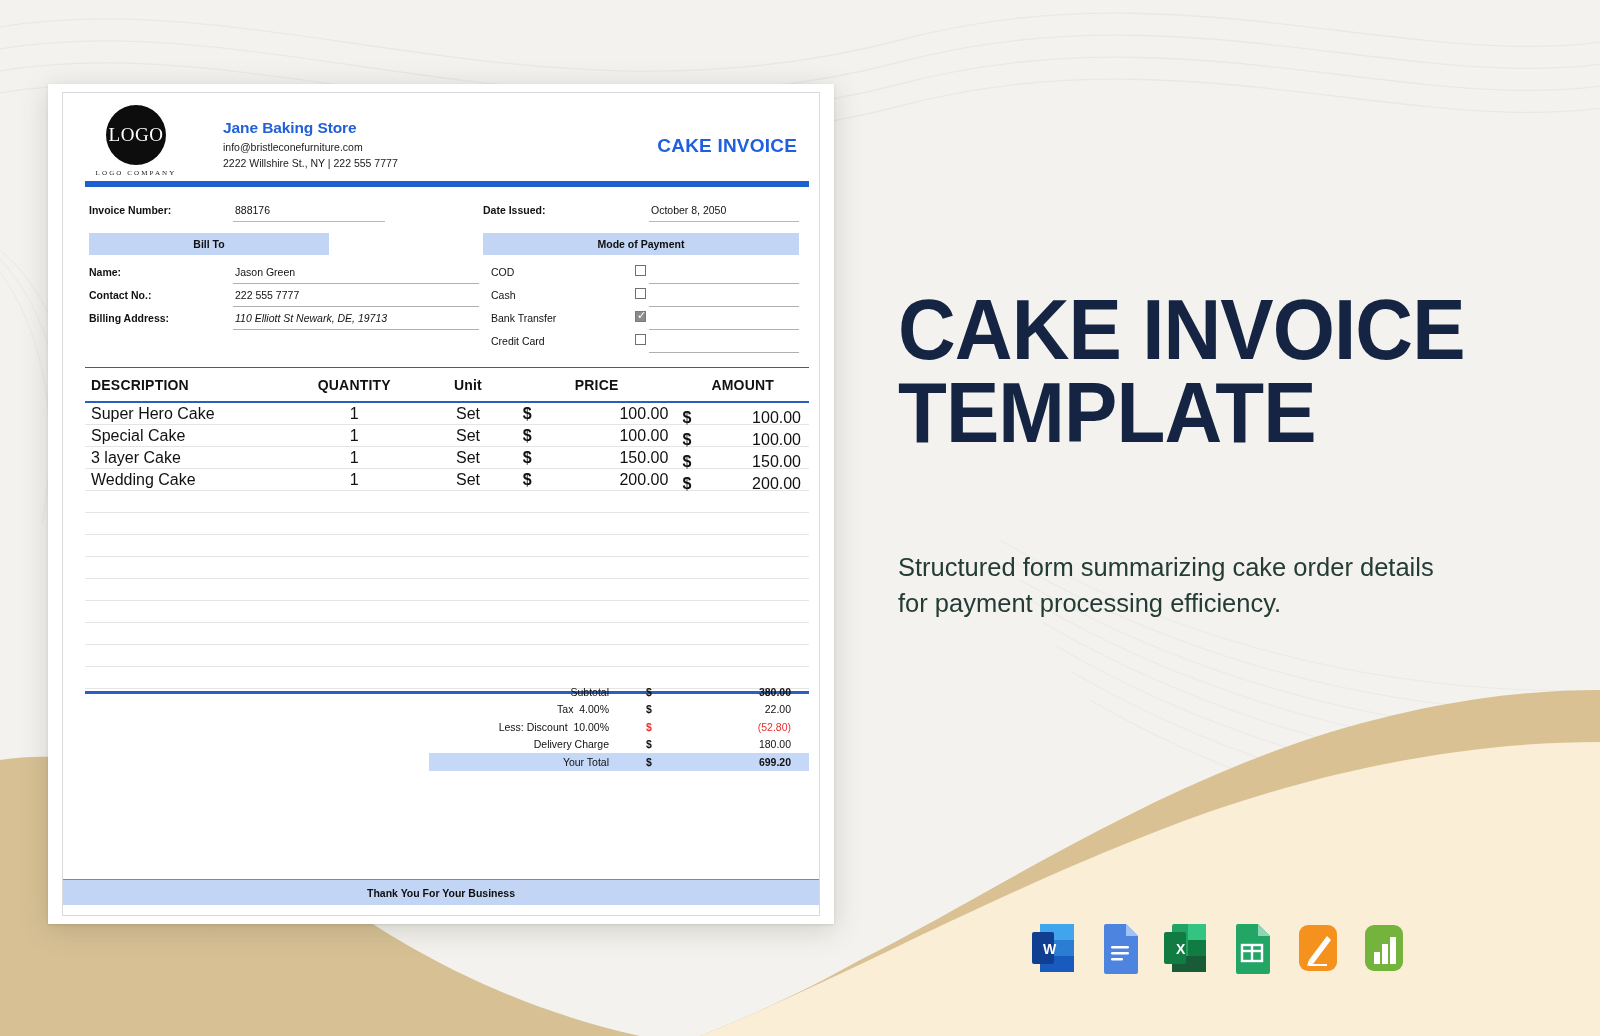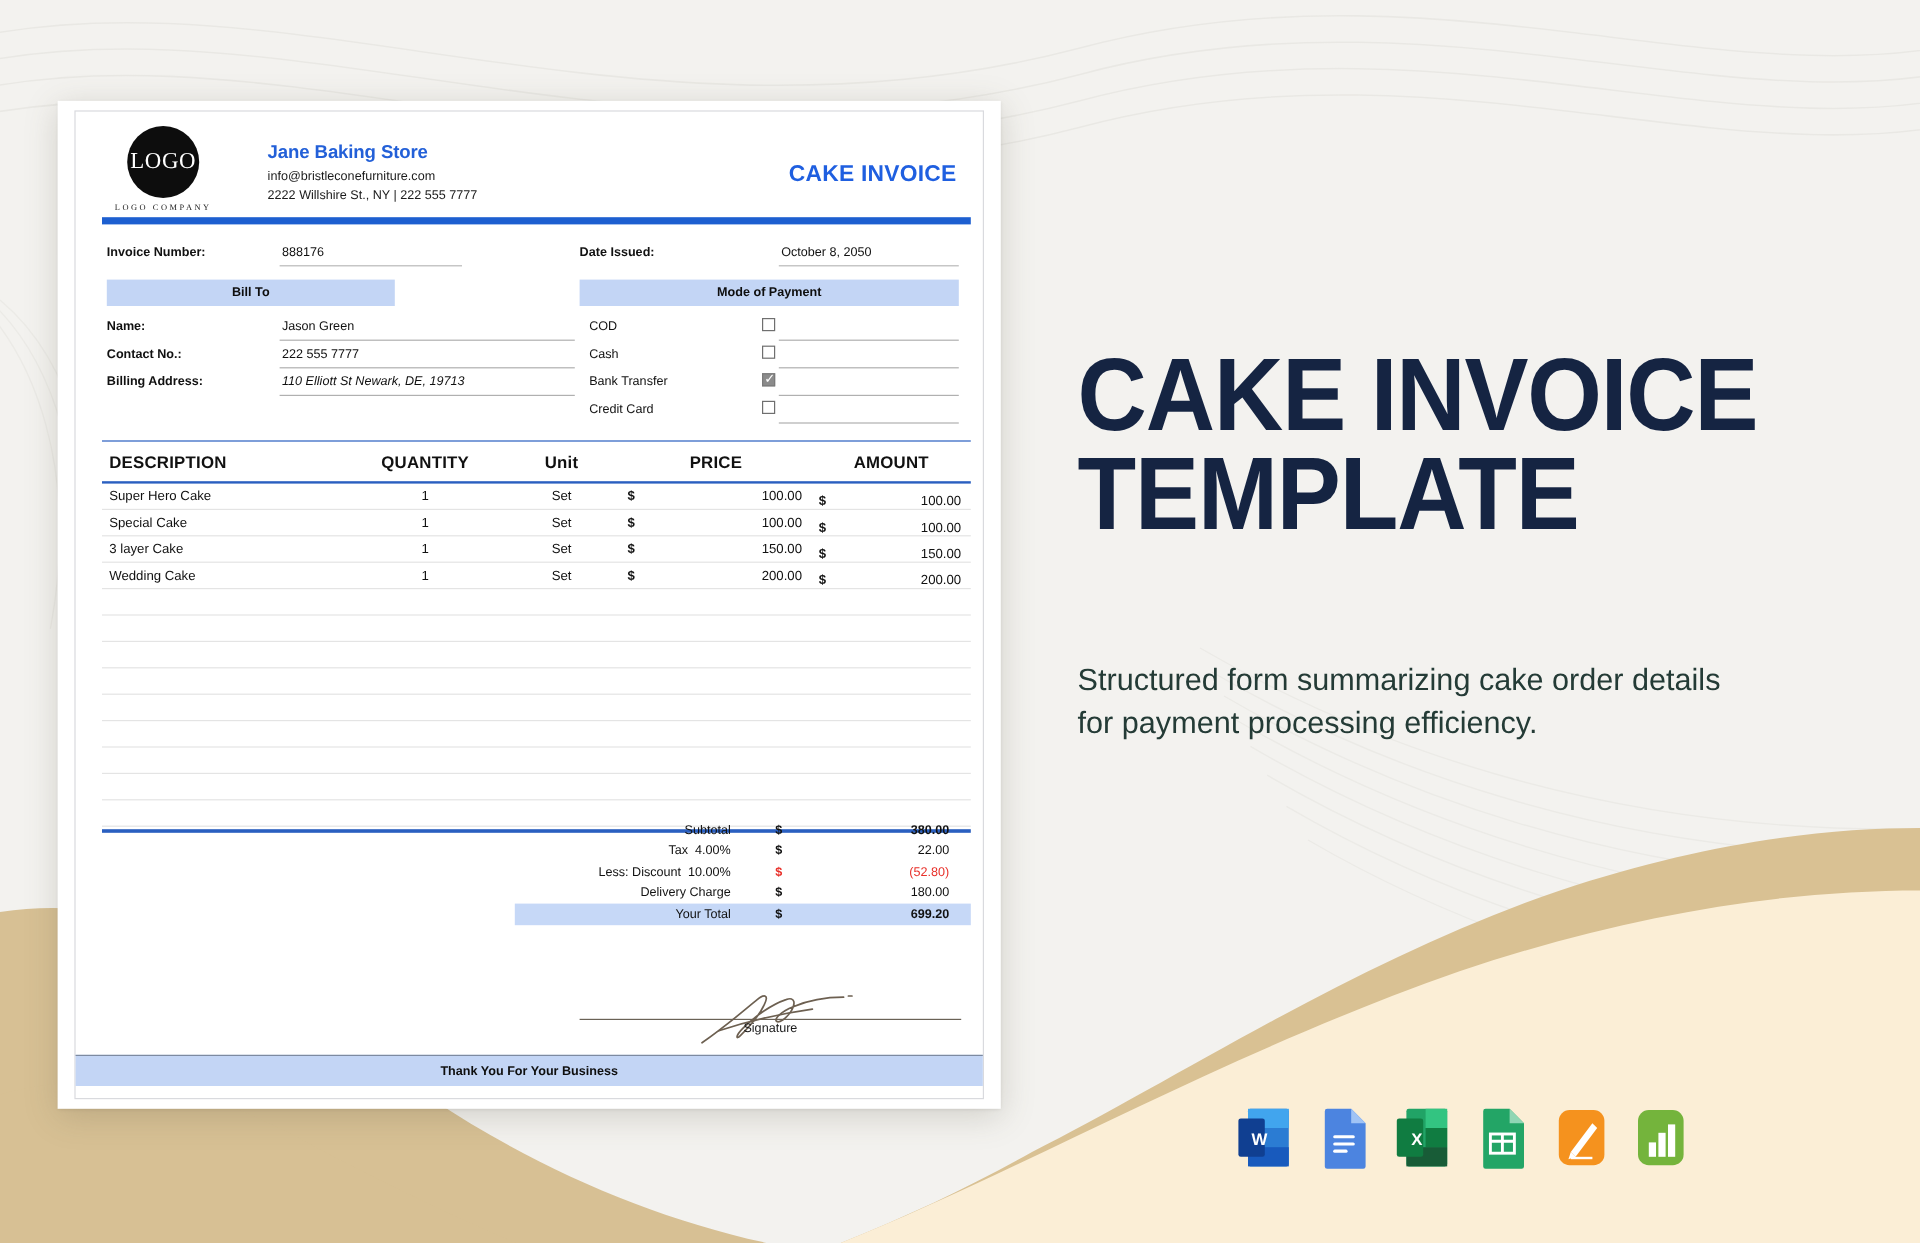--- a/index.html
+++ b/index.html
@@ -100,21 +100,21 @@
   .c-desc  { width: 205px; padding-left: 6px; }
   .c-qty   { width: 130px; text-align: center; }
   .c-unit  { width: 98px;  text-align: center; }
   .c-price { width: 160px; position: relative; }
   .c-amt   { width: 133px; position: relative; }
   .tbl-head .c-price { text-align: center; }
   .tbl-head .c-amt   { text-align: center; }
 
   .row {
     display: flex; height: 22px; align-items: center;
-    border-bottom: 1px solid #e4e4e4; font-size: 11px;
+    border-bottom: 1px solid #e4e4e4; font-size: 16px;
   }
   .row .c-price .cur, .row .c-amt .cur {
     position: absolute; left: 6px; top: 50%; transform: translateY(-50%); font-weight: bold;
   }
   .row .c-price .num { display: block; text-align: right; padding-right: 8px; }
   .row .c-amt  .num  { display: block; text-align: right; padding-right: 8px; }
   .row .c-amt { transform: translateY(4px); }
   .row.blank { height: 22px; }
   .tbl-foot-rule { height: 3px; background: #2a5fc0; margin-top: 2px; }
 
@@ -405,31 +405,20 @@
           <div class="tcur">$</div>
           <div class="tamt">180.00</div>
         </div>
         <div class="trow grand bold">
           <div class="tlabel">Your Total</div>
           <div class="tcur">$</div>
           <div class="tamt">699.20</div>
         </div>
       </div>
 
-  <div class="sig-wrap">
-    <div class="sig-line"></div>
-    <svg class="sig-mark" width="150" height="56" viewBox="0 0 150 56">
-      <g fill="none" stroke="#6d6051" stroke-width="1.4" stroke-linecap="round">
-        <path d="M6,50 C26,36 40,24 52,14 C58,9 62,10 58,18 C54,27 44,38 38,44 C34,48 34,44 40,38 C50,28 64,18 76,14 C84,11 84,18 80,24 C76,30 70,34 68,32 C66,30 72,24 82,20 C96,14 112,12 124,12"></path>
-        <path d="M20,40 C44,32 70,26 98,22"></path>
-        <path d="M128,11 L131,11"></path>
-      </g>
-    </svg>
-    <div class="sig-label">Signature</div>
-  </div>
 
   <div class="foot">Thank You For Your Business</div>
 
  </div>
 </div>
 
 <div id="promo">
   <div class="promo-title">
     <div>CAKE INVOICE</div>
     <div>TEMPLATE</div>

